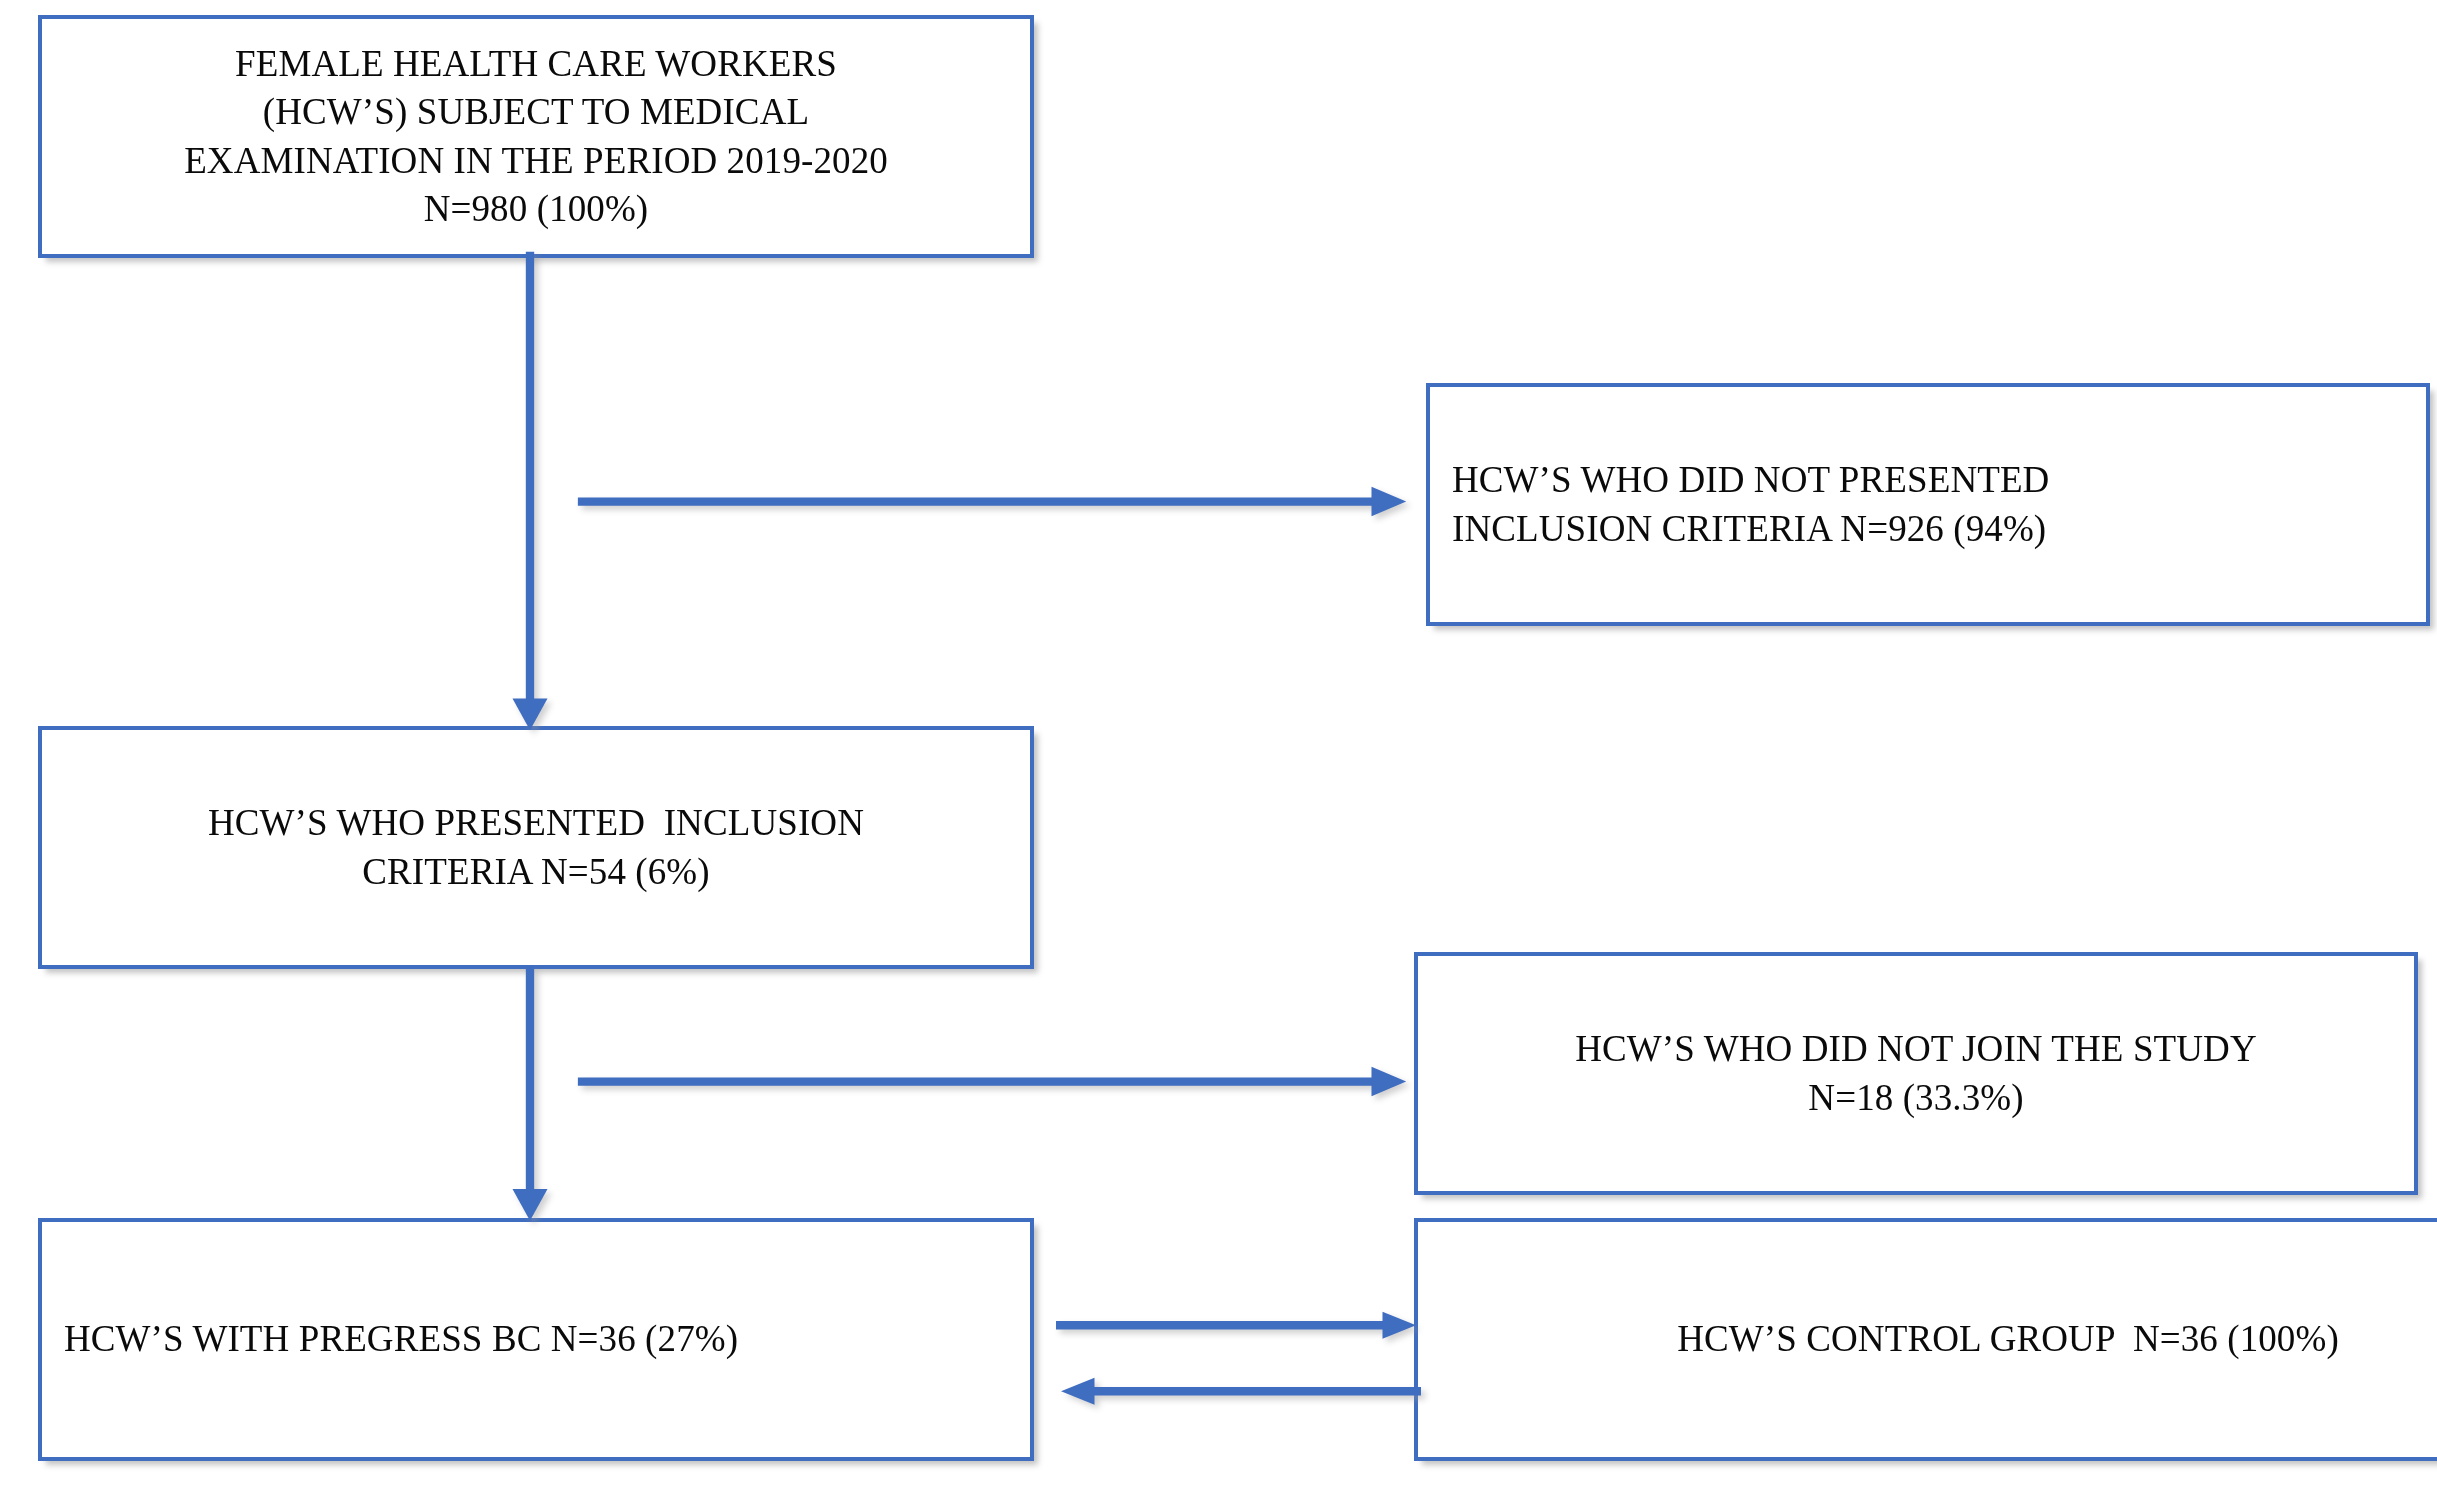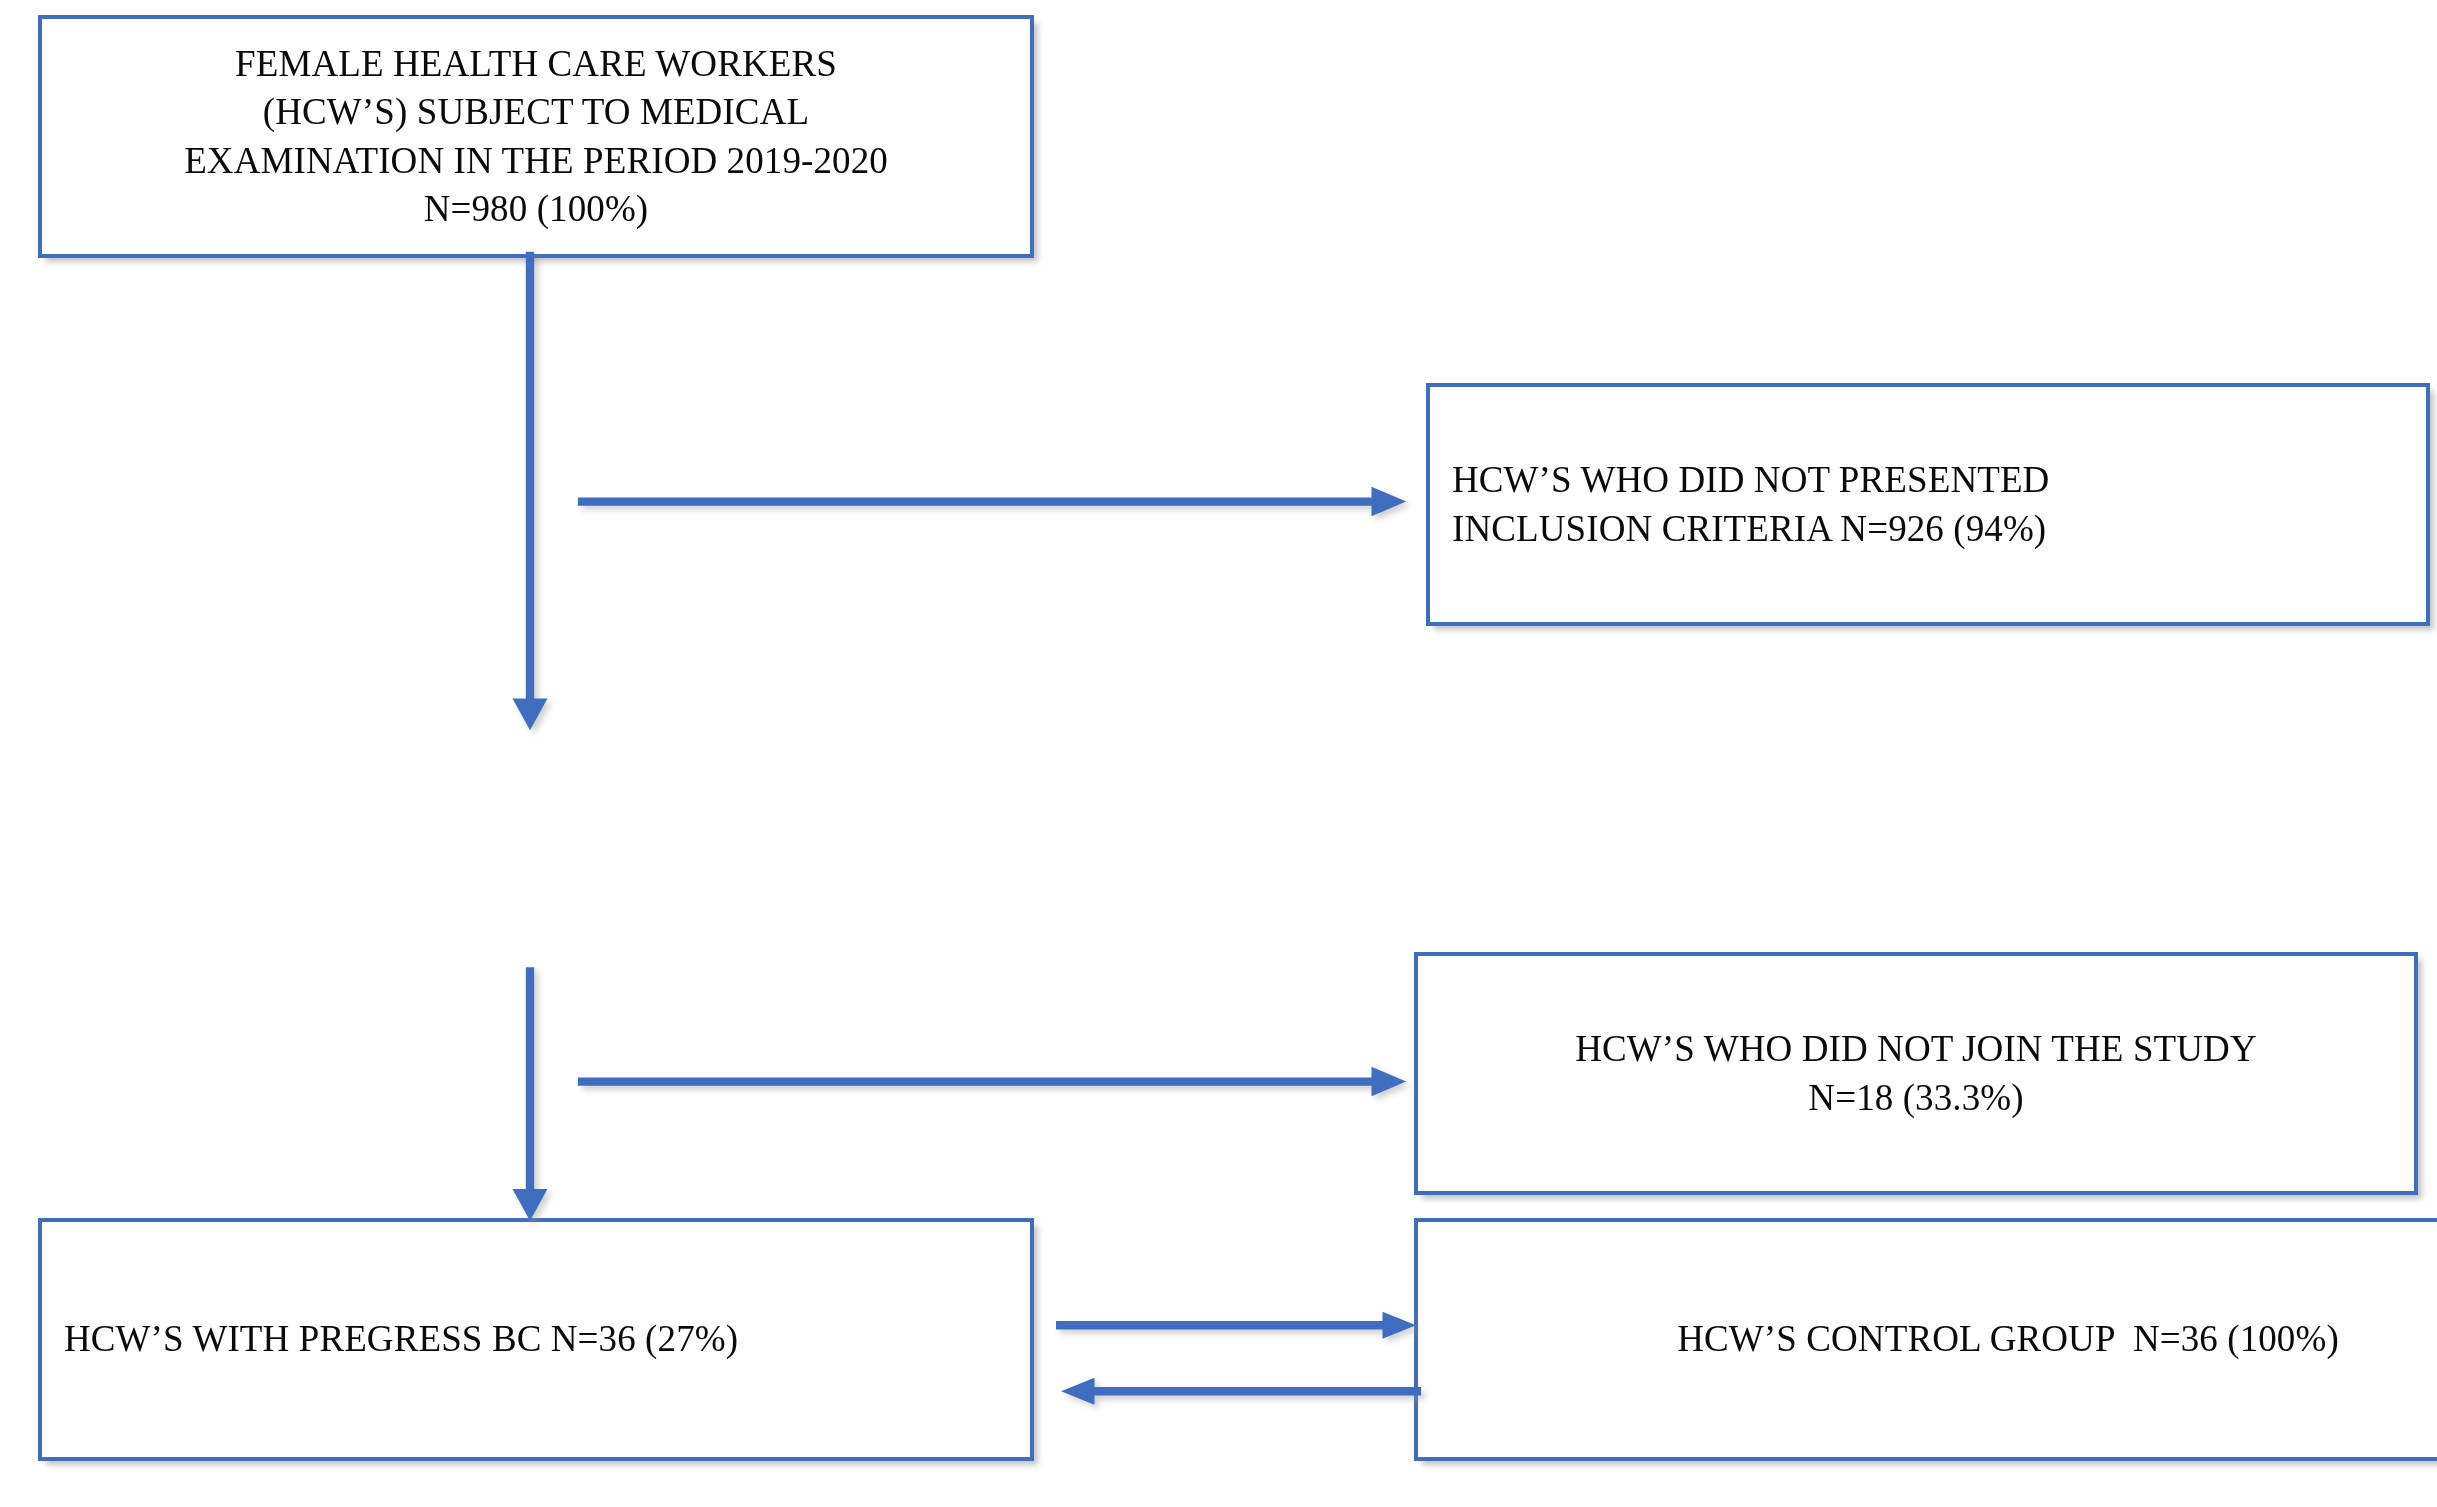--- a/index.html
+++ b/index.html
@@ -73,20 +73,24 @@
 (HCW’S) SUBJECT TO MEDICAL
 EXAMINATION IN THE PERIOD 2019-2020
 N=980 (100%)</div>
   </div>
 
   <div class="flowbox" id="box-excluded">
     <div class="boxtext left-text">HCW’S WHO DID NOT PRESENTED
 INCLUSION CRITERIA N=926 (94%)</div>
   </div>
 
+  <div class="flowbox" id="box-included">
+    <div class="boxtext center-text">HCW’S WHO PRESENTED  INCLUSION
+CRITERIA N=54 (6%)</div>
+  </div>
 
   <div class="flowbox" id="box-notjoined">
     <div class="boxtext center-text">HCW’S WHO DID NOT JOIN THE STUDY
 N=18 (33.3%)</div>
   </div>
 
   <div class="flowbox" id="box-cases">
     <div class="boxtext left-text">HCW’S WITH PREGRESS BC N=36 (27%)</div>
   </div>
 

